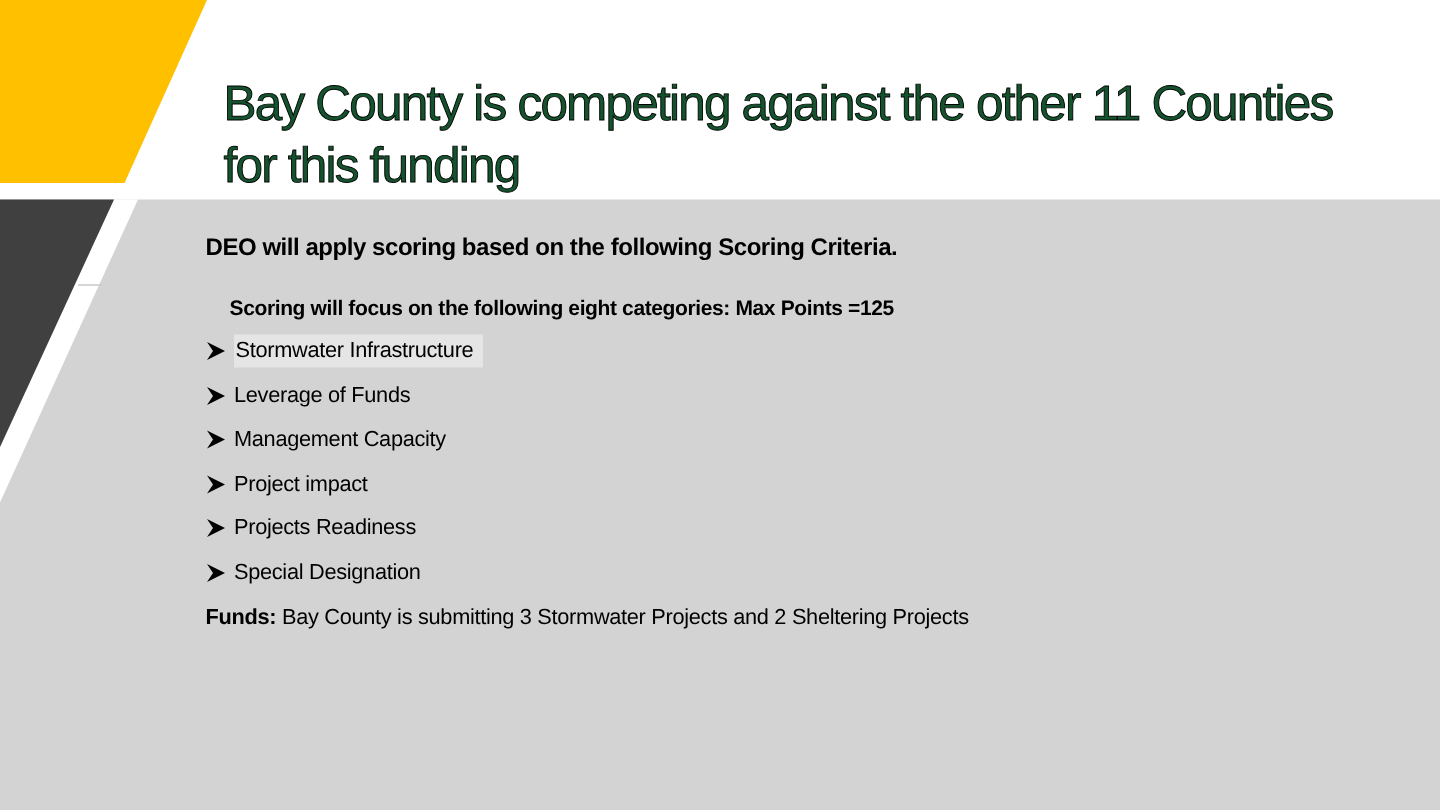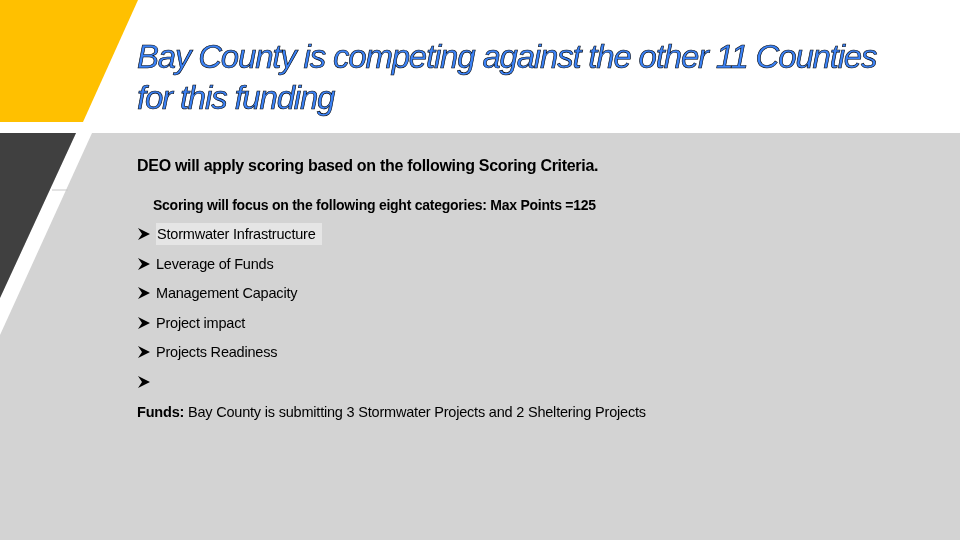--- a/index.html
+++ b/index.html
@@ -14,23 +14,22 @@
       background: #ffffff;
     }
     .body-area {
       position: absolute; left: 0; top: 133px; width: 960px; height: 407px;
       background: #d3d3d3;
     }
     .deco { position: absolute; left: 0; top: 0; width: 960px; height: 540px; pointer-events: none; }
     .title {
       position: absolute; left: 137px; top: 36px; width: 780px;
       font-size: 33px; line-height: 41px; font-weight: normal;
-      letter-spacing: -1.2px; margin: 0; color: #3b82f6;
+      letter-spacing: -1.2px; margin: 12px; color: #14532d;
       font-family: "Liberation Sans", sans-serif;
-      font-style: italic;
       -webkit-text-stroke: 0.6px #000;
     }
     .content { position: absolute; left: 137px; top: 154px; width: 800px; }
     .heading {
       font-size: 16px; font-weight: bold; letter-spacing: -0.3px;
       height: 24px; line-height: 24px; margin: 0 0 16px 0;
     }
     .subheading {
       font-size: 14px; font-weight: bold; letter-spacing: -0.25px;
       height: 22px; line-height: 22px; margin: 0 0 7px 16px;
@@ -92,16 +91,17 @@
     <li>
       <svg class="arrow" viewBox="0 0 14 14">
           <path d="M1 1 L13 7 L1 13 L5 7 Z" fill="#000"></path>
         </svg>
       <span>Projects Readiness</span>
     </li>
     <li>
       <svg class="arrow" viewBox="0 0 14 14">
           <path d="M1 1 L13 7 L1 13 L5 7 Z" fill="#000"></path>
         </svg>
+      <span>Special Designation</span>
     </li>
   </ul>
   <div class="note"><b>Funds:</b><span> Bay County is submitting 3 Stormwater Projects and 2 Sheltering Projects</span></div>
 </div>
 
 </body></html>

